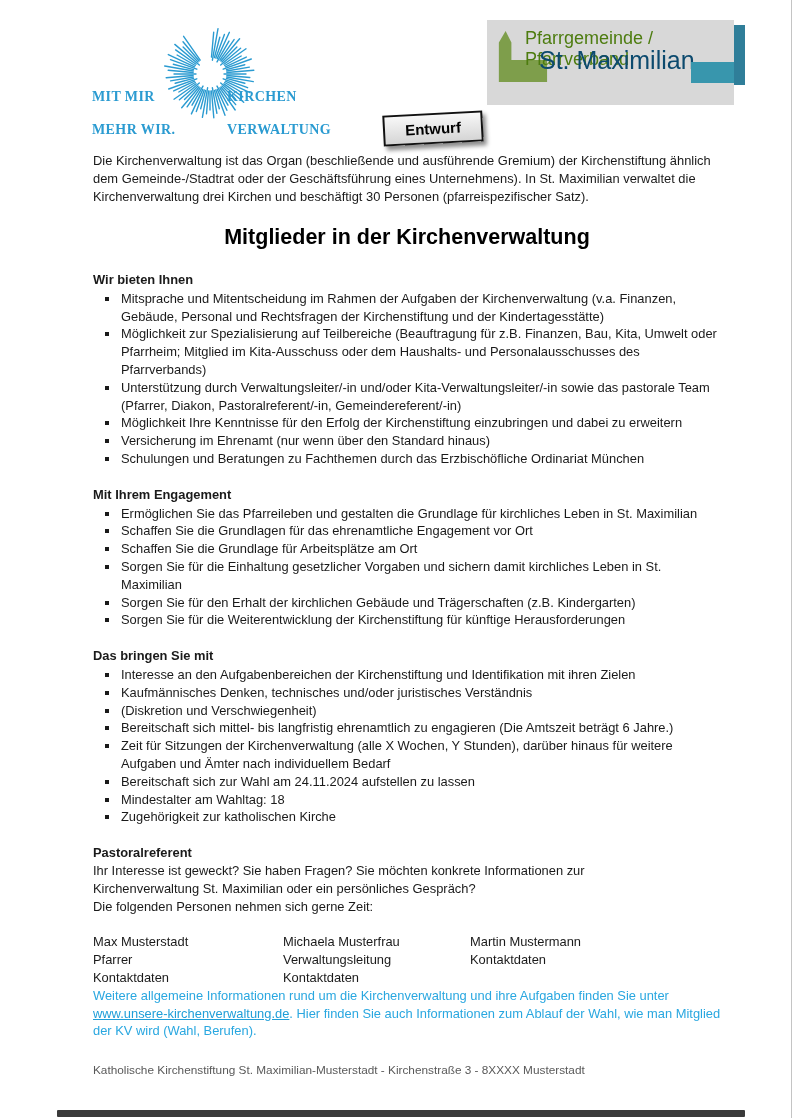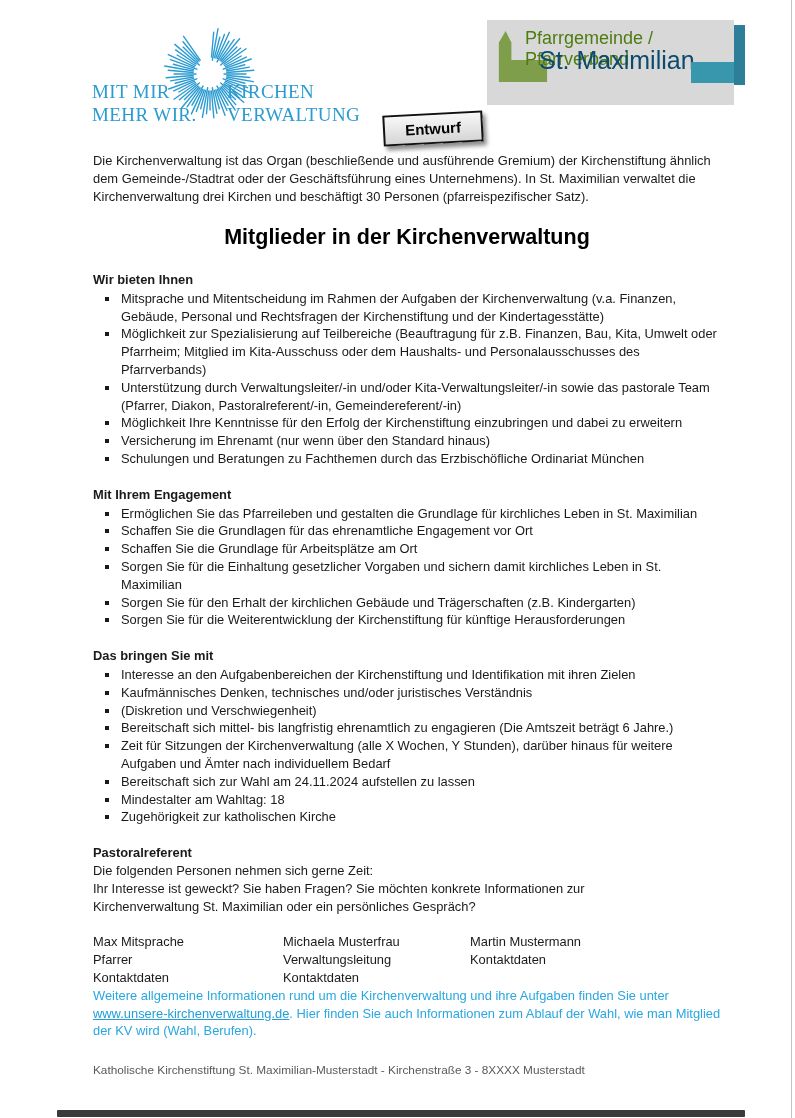--- a/index.html
+++ b/index.html
@@ -12,21 +12,21 @@
     overflow:hidden;
   }
   
   .logo-block{position:absolute;left:0;top:0;width:420px;height:150px;}
   .sunburst{position:absolute;left:160px;top:24px;width:100px;height:100px;}
   .sunburst svg{width:100%;height:100%;}
   .sunburst line{stroke:#2b9bd1;stroke-width:1.4;stroke-linecap:round;}
   .logo-text{
     position:absolute;top:80px;
     font-family:"Liberation Serif","DejaVu Serif",serif;
-    font-weight:normal;font-size:19px;line-height:23px;
+    font-weight:bold;font-size:14px;line-height:33px;
     color:#2b9bd1;letter-spacing:.4px;white-space:pre-line;
   }
   .logo-tagline{left:92px;}
   .logo-brand{left:227px;}
   
   .badge{position:absolute;left:487px;top:20px;width:247px;height:85px;background:#d8d8d8;}
   .badge-church{position:absolute;left:8px;top:10px;width:54px;height:55px;}
   .badge-super{position:absolute;left:38px;top:8px;font-size:18px;color:#4d7c0f;}
   .badge-title{position:absolute;left:52px;top:26px;font-size:25px;color:#0c4a6e;}
   .badge-teal-light{position:absolute;left:204px;top:42px;width:43px;height:21px;background:#3896ad;}
@@ -193,27 +193,27 @@
         <li>Kaufmännisches Denken, technisches und/oder juristisches Verständnis</li>
         <li>(Diskretion und Verschwiegenheit)</li>
         <li>Bereitschaft sich mittel- bis langfristig ehrenamtlich zu engagieren (Die Amtszeit beträgt 6 Jahre.)</li>
         <li>Zeit für Sitzungen der Kirchenverwaltung (alle X Wochen, Y Stunden), darüber hinaus für weitere Aufgaben und Ämter nach individuellem Bedarf</li>
         <li>Bereitschaft sich zur Wahl am 24.11.2024 aufstellen zu lassen</li>
         <li>Mindestalter am Wahltag: 18</li>
         <li>Zugehörigkeit zur katholischen Kirche</li>
       </ul>
 
     <div class="sec-heading">Pastoralreferent</div>
+    <div style="max-width:560px;">Ihr Interesse ist geweckt? Sie haben Fragen? Sie möchten konkrete Informationen zur Kirchenverwaltung St. Maximilian oder ein persönliches Gespräch?</div>
     <div>Die folgenden Personen nehmen sich gerne Zeit:</div>
-    <div style="max-width:560px;">Ihr Interesse ist geweckt? Sie haben Fragen? Sie möchten konkrete Informationen zur Kirchenverwaltung St. Maximilian oder ein persönliches Gespräch?</div>
 
     <div class="contacts-grid">
 
         <div class="contact-col">
-          <div>Max Mitsprache</div>
+          <div>Max Musterstadt</div>
           <div>Pfarrer</div>
           <div>Kontaktdaten</div>
         </div>
 
         <div class="contact-col">
           <div>Michaela Musterfrau</div>
           <div>Verwaltungsleitung</div>
           <div>Kontaktdaten</div>
         </div>
 

